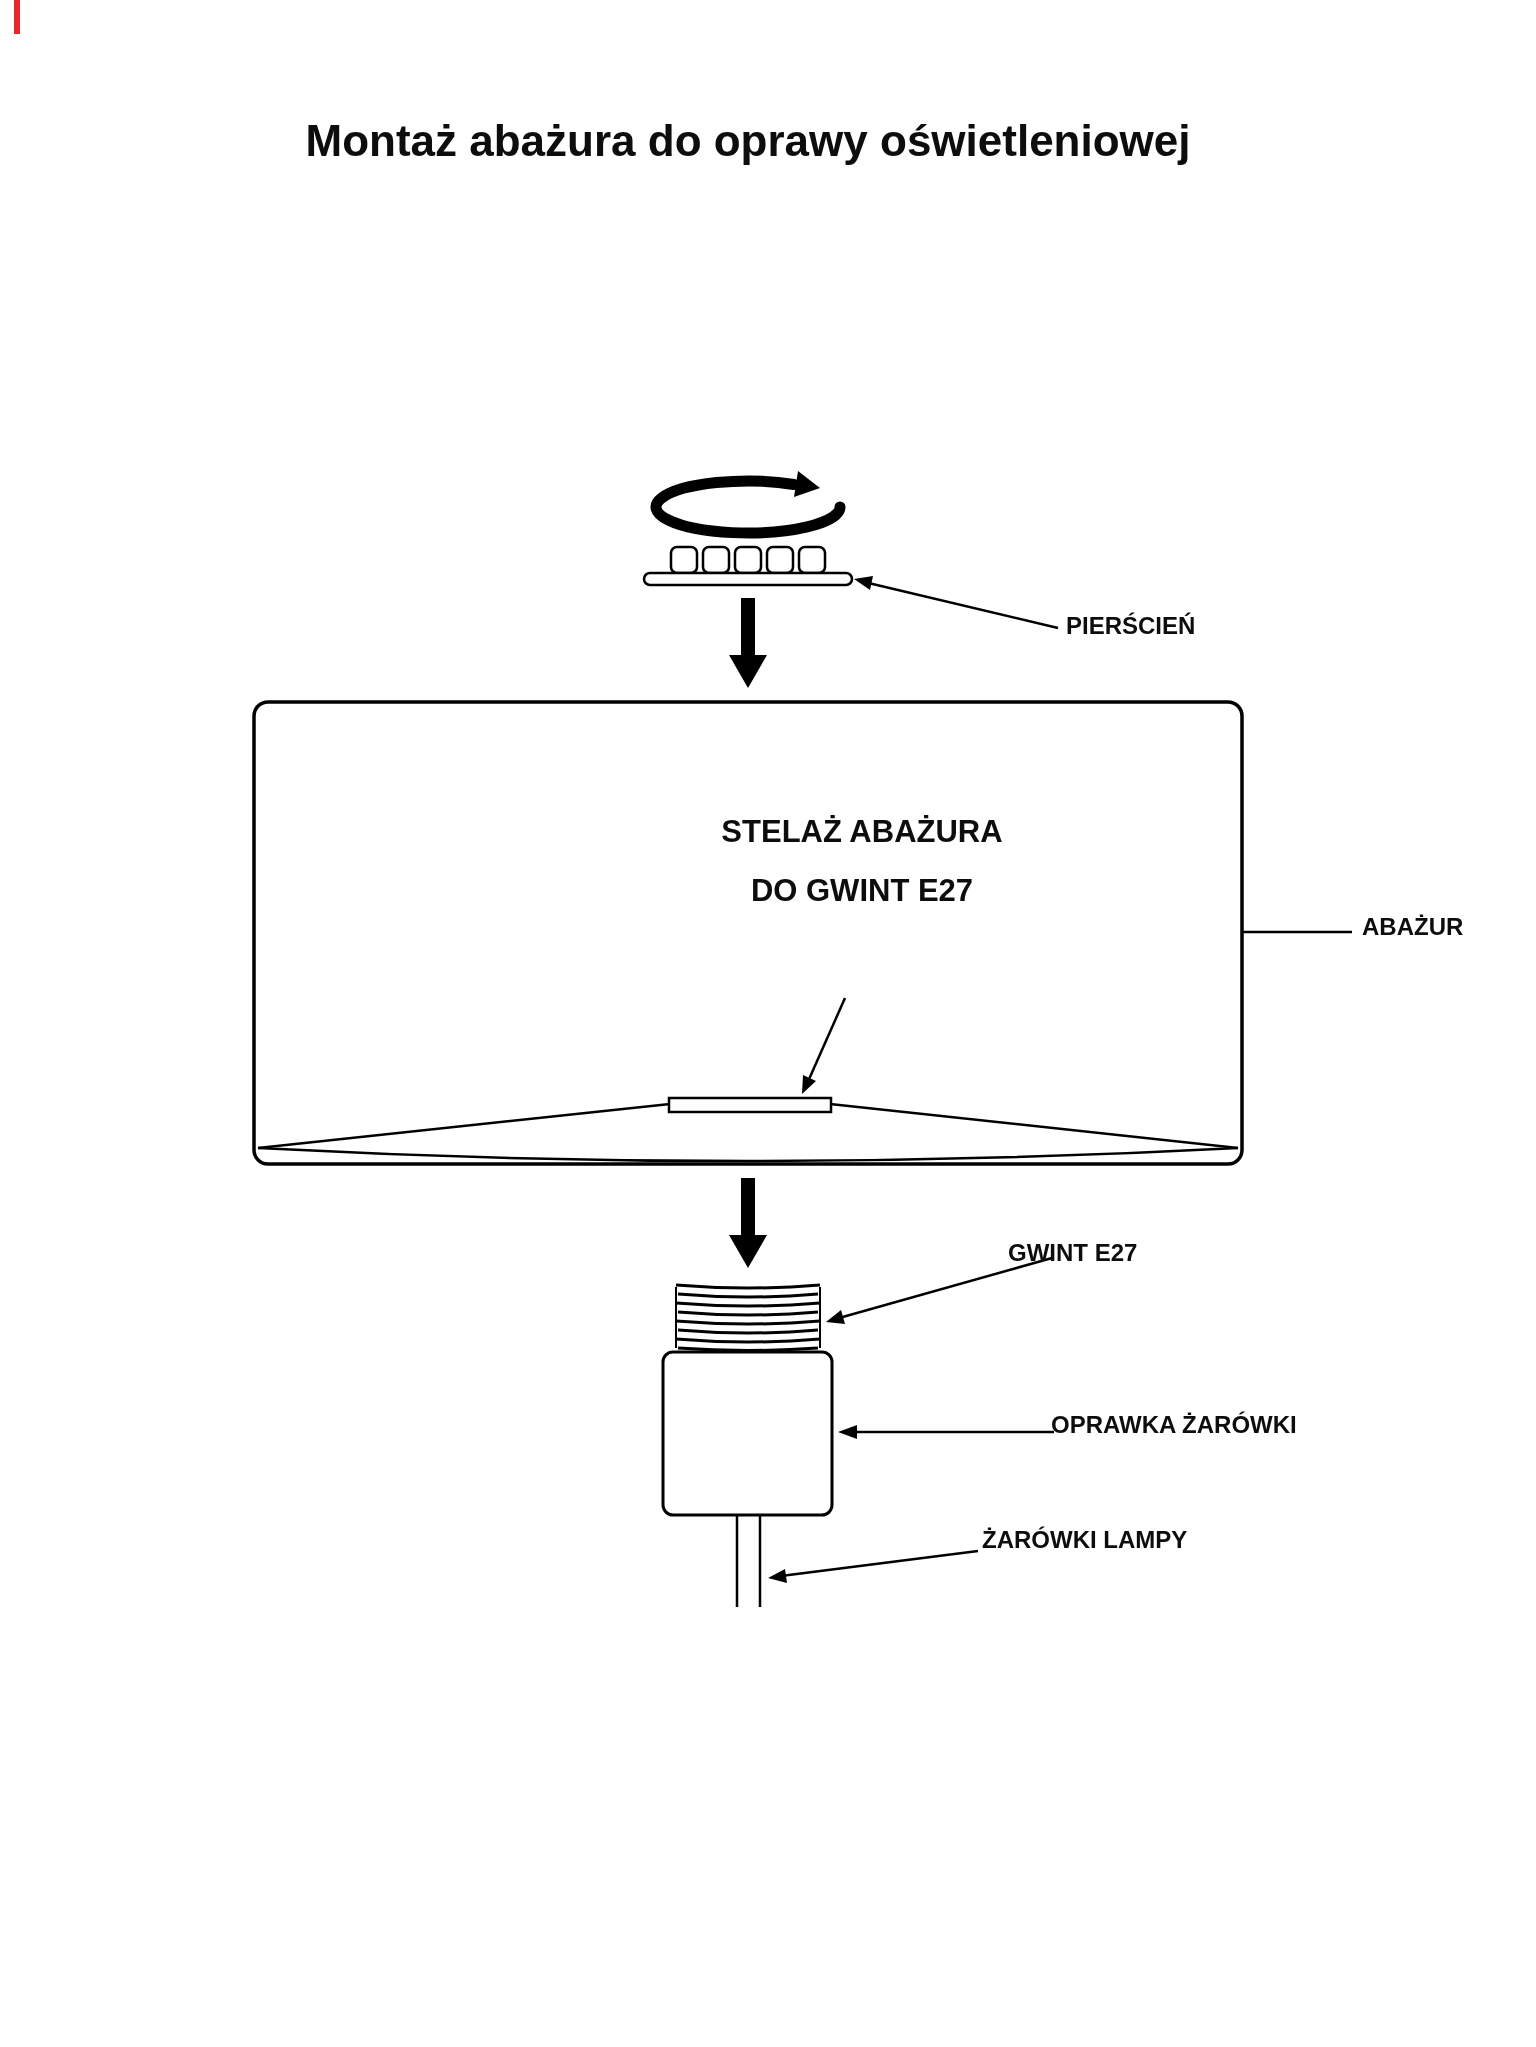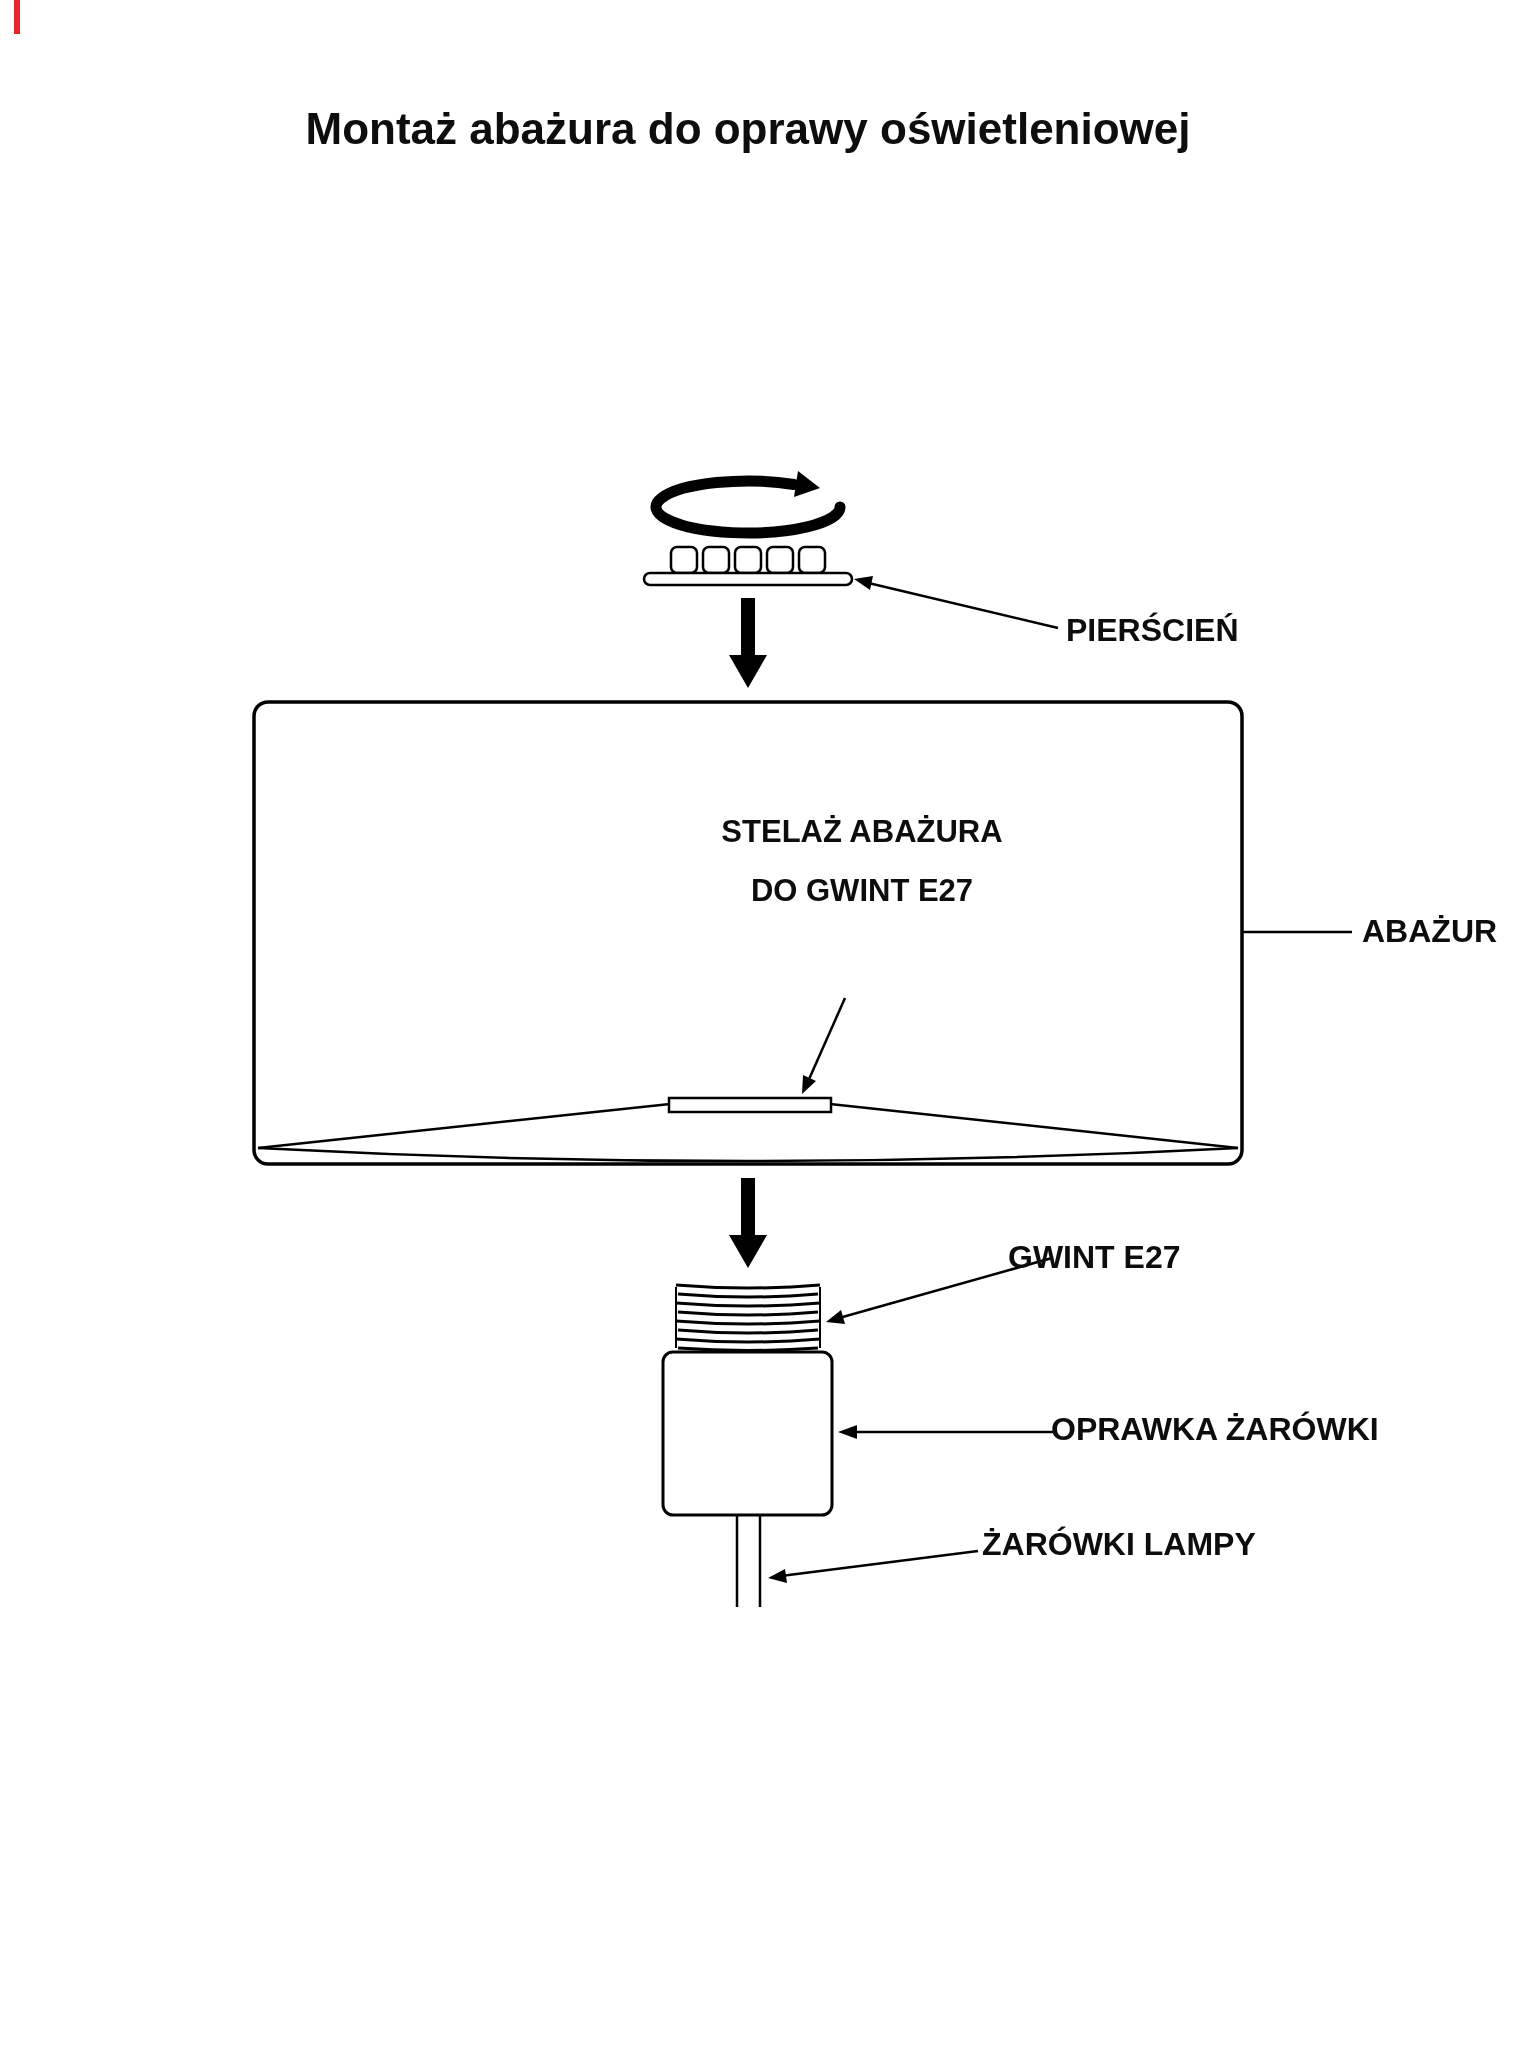--- a/index.html
+++ b/index.html
@@ -12,30 +12,30 @@
     font-family: "Liberation Sans", sans-serif;
     color: #000;
   }
   .diagram-svg {
     position: absolute;
     left: 0; top: 0;
     width: 1536px; height: 2047px;
   }
   .page-title {
     position: absolute;
-    left: 254px; top: 104px; width: 988px;
+    left: 254px; top: 116px; width: 988px;
     text-align: center;
     font-size: 44px;
     font-weight: bold;
     color: #0d0d0d;
     white-space: nowrap;
   }
   .lbl {
     position: absolute;
-    font-size: 32px;
+    font-size: 24px;
     font-weight: bold;
     color: #0d0d0d;
     white-space: nowrap;
   }
   .lbl-ring   { left: 1066px; top: 612px; }
   .lbl-shade  { left: 1362px; top: 913px; }
   .lbl-thread { left: 1008px; top: 1239px; text-align: center; }
   .lbl-socket { left: 1051px; top: 1411px; }
   .lbl-frame  { left: 982px;  top: 1526px; }
   .shade-text {

